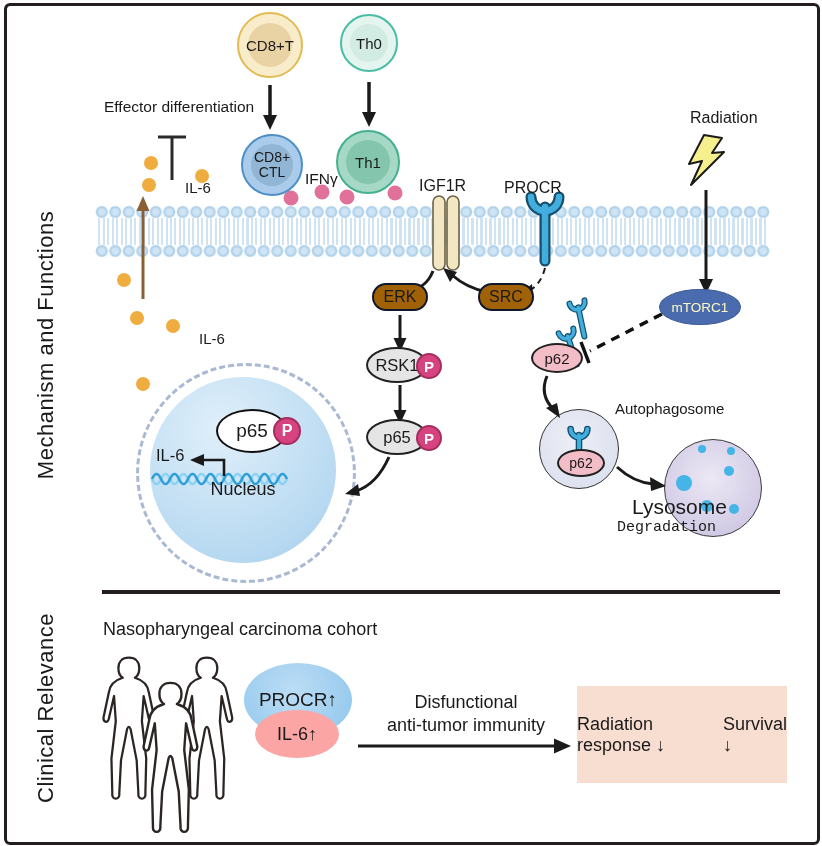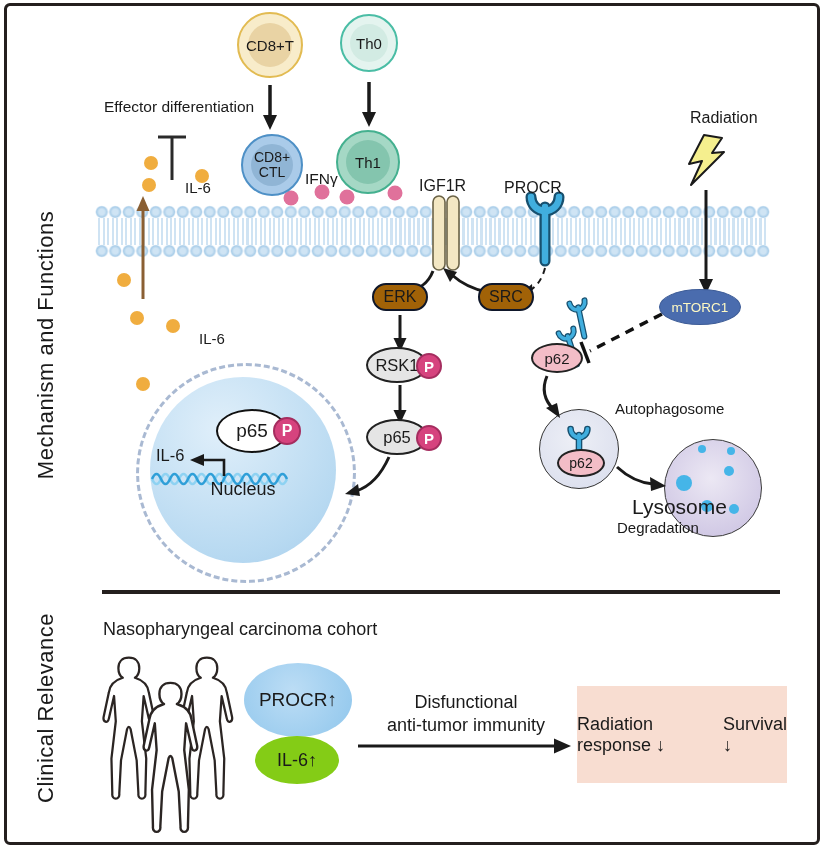--- a/index.html
+++ b/index.html
@@ -190,37 +190,37 @@
 
   <div class="t z3" style="left:104px;top:98px;font-size:15.5px;">Effector differentiation</div>
   <div class="t z3" style="left:185px;top:180px;font-size:15px;">IL-6</div>
   <div class="t z3" style="left:298px;top:170px;font-size:15.5px;margin-left:7px;">IFNγ</div>
   <div class="t z3" style="left:419px;top:177px;font-size:16px;">IGF1R</div>
   <div class="t z3" style="left:504px;top:179px;font-size:16px;">PROCR</div>
   <div class="t z3" style="left:690px;top:109px;font-size:16px;">Radiation</div>
   <div class="t z3" style="left:199px;top:331px;font-size:15px;">IL-6</div>
   <div class="t z3" style="left:615px;top:401px;font-size:15px;">Autophagosome</div>
   <div class="t z3" style="left:620px;top:495px;font-size:21px;margin-left:12px;">Lysosome</div>
-  <div class="t z3" style="left:617px;top:520px;font-size:15px;">Degradation</div>
+  <div class="t z3" style="left:617px;top:520px;font-size:15px;font-family:Liberation Mono, monospace;">Degradation</div>
   <div class="t z3" style="left:243px;top:480px;font-size:18px;transform:translateX(-50%);">Nucleus</div>
   <div class="t z3" style="left:156px;top:446px;font-size:16.5px;">IL-6</div>
 
   <div class="oval stadium z3" style="left:372px;top:283px;width:56px;height:28px;">ERK</div>
   <div class="oval stadium z3" style="left:478px;top:283px;width:56px;height:28px;">SRC</div>
   <div class="oval blueoval z3" style="left:366px;top:347px;width:62px;height:36px;">RSK1</div>
   <div class="oval pcirc z3" style="left:416px;top:353px;width:26px;height:26px;">P</div>
   <div class="oval blueoval z3" style="left:366px;top:419px;width:62px;height:36px;">p65</div>
   <div class="oval pcirc z3" style="left:416px;top:425px;width:26px;height:26px;">P</div>
   <div class="oval z3" style="left:659px;top:289px;width:82px;height:36px;border-radius:50%;background:#4a6cae;border:1.5px solid #3d5c97;color:#fef9c3;font-size:13.5px;">mTORC1</div>
   <div class="oval z3" style="left:531px;top:343px;width:52px;height:30px;border-radius:50%;background:#f3bdc7;border:2px solid #222;font-size:15px;">p62</div>
   <div class="oval z3" style="left:557px;top:449px;width:48px;height:28px;border-radius:50%;background:#f3bdc7;border:2px solid #222;font-size:14px;">p62</div>
   <div class="oval z3" style="left:216px;top:409px;width:72px;height:44px;border-radius:50%;background:#fff;border:2.5px solid #111;font-size:19px;">p65</div>
   <div class="oval pcirc z3" style="left:273px;top:417px;width:28px;height:28px;font-size:16px;">P</div>
 
   <div class="t z3" style="left:103px;top:620px;font-size:18px;">Nasopharyngeal carcinoma cohort</div>
   <div class="oval z3" style="left:244px;top:663px;width:108px;height:74px;border-radius:50%;background:radial-gradient(circle at 45% 38%, #bcddf5, #8fc6ec);font-size:19px;">PROCR↑</div>
-  <div class="oval z3" style="left:255px;top:736px;width:84px;height:48px;border-radius:50%;background:#84cc16;font-size:18px;">IL-6↑</div>
+  <div class="oval z3" style="left:255px;top:710px;width:84px;height:48px;border-radius:50%;background:#fca5a5;font-size:18px;">IL-6↑</div>
   <div class="t z3" style="left:380px;top:691px;width:172px;text-align:center;font-size:18px;line-height:23px;white-space:normal;">
     <div>Disfunctional</div>
     <div>anti-tumor immunity</div>
   </div>
 
 </div>
 
 </body></html>

